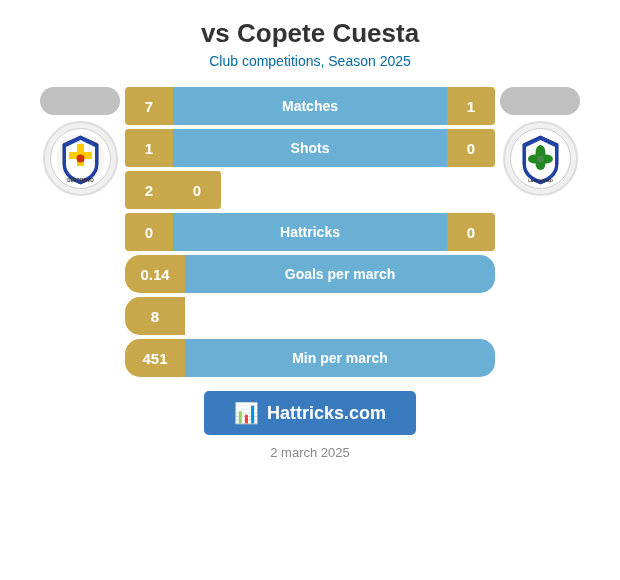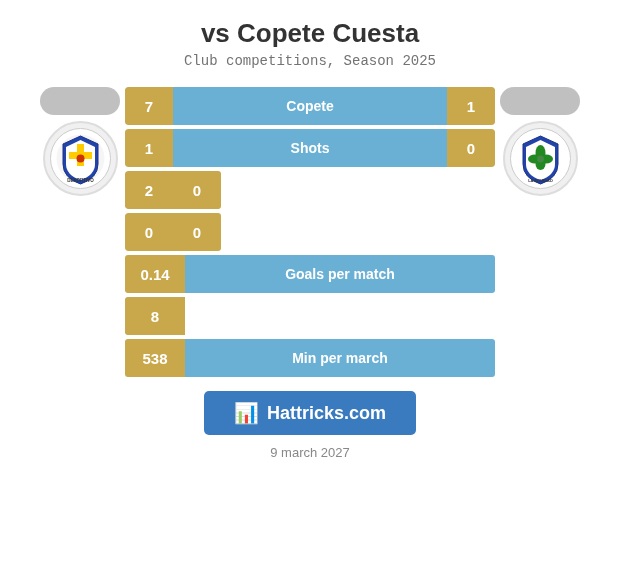--- a/index.html
+++ b/index.html
@@ -26,24 +26,23 @@
     .title {
       font-size: 26px;
       font-weight: bold;
       color: #333;
       text-align: center;
       margin-bottom: 4px;
     }
 
     .subtitle {
       font-size: 14px;
-      color: #737373;
+      color: #0369a1;
       text-align: center;
       margin-bottom: 18px;
-      font-family: Liberation Mono, monospace;
     }
 
     .comparison-area {
       display: flex;
       align-items: flex-start;
       justify-content: center;
       width: 100%;
       gap: 0;
     }
 
@@ -142,21 +141,21 @@
       height: 38px;
       display: flex;
       align-items: center;
       justify-content: center;
       border-radius: 0 3px 3px 0;
       flex-shrink: 0;
     }
 
     
     .stat-row.single {
-      border-radius: 0;
+      border-radius: 15px;
     }
 
     .stat-single-left {
       background: #c8a84b;
       color: #fff;
       font-weight: bold;
       font-size: 15px;
       width: 60px;
       height: 38px;
       display: flex;
@@ -244,51 +243,52 @@
           <circle cx="32.5" cy="32.5" r="4" fill="#cc3300"></circle>
           <text x="32.5" y="56" text-anchor="middle" font-size="4.5" fill="#333" font-weight="bold">DEPORTIVO</text>
         </svg>
       </div>
     </div>
 
     <div class="stats-area">
 
       <div class="stat-row two-sided">
         <div class="stat-left-val">7</div>
-        <div class="stat-label">Copete</div>
+        <div class="stat-label">Matches</div>
         <div class="stat-right-val">1</div>
       </div>
 
       <div class="stat-row two-sided">
         <div class="stat-left-val">1</div>
         <div class="stat-label">Shots</div>
         <div class="stat-right-val">0</div>
       </div>
 
       <div class="stat-row two-sided">
         <div class="stat-left-val">2</div>
         <div class="stat-right-val">0</div>
       </div>
 
       <div class="stat-row two-sided">
         <div class="stat-left-val">0</div>
+        <div class="stat-label">Hattricks</div>
         <div class="stat-right-val">0</div>
       </div>
 
       <div class="stat-row single">
         <div class="stat-single-left">0.14</div>
-        <div class="stat-single-label">Goals per match</div>
+        <div class="stat-single-label">Goals per march</div>
       </div>
 
       <div class="stat-row single">
         <div class="stat-single-left">8</div>
       </div>
 
       <div class="stat-row single">
-        <div class="stat-single-left">538</div>
+        <div class="stat-single-left">451</div>
         <div class="stat-single-label">Min per march</div>
       </div>
 
     </div>
 
     <div class="team-logo outer-logo-wrap">
       <div class="gray-pill"></div>
       <div class="logo-circle logo-right">
 
         <svg viewBox="0 0 65 65" xmlns="http://www.w3.org/2000/svg">
@@ -307,15 +307,15 @@
       </div>
     </div>
 
   </div>
 
   <div class="fctables-banner">
     <span class="chart-icon">📊</span>
     <span>Hattricks.com</span>
   </div>
 
-  <p class="footer-date">9 march 2027</p>
+  <p class="footer-date">2 march 2025</p>
 
 </div>
 
 </body></html>

